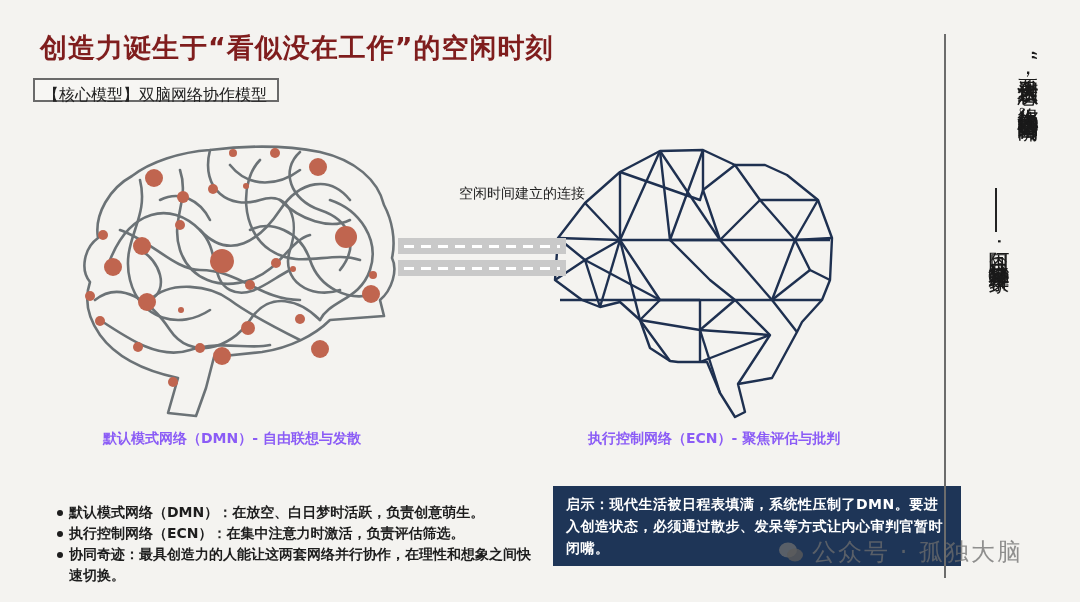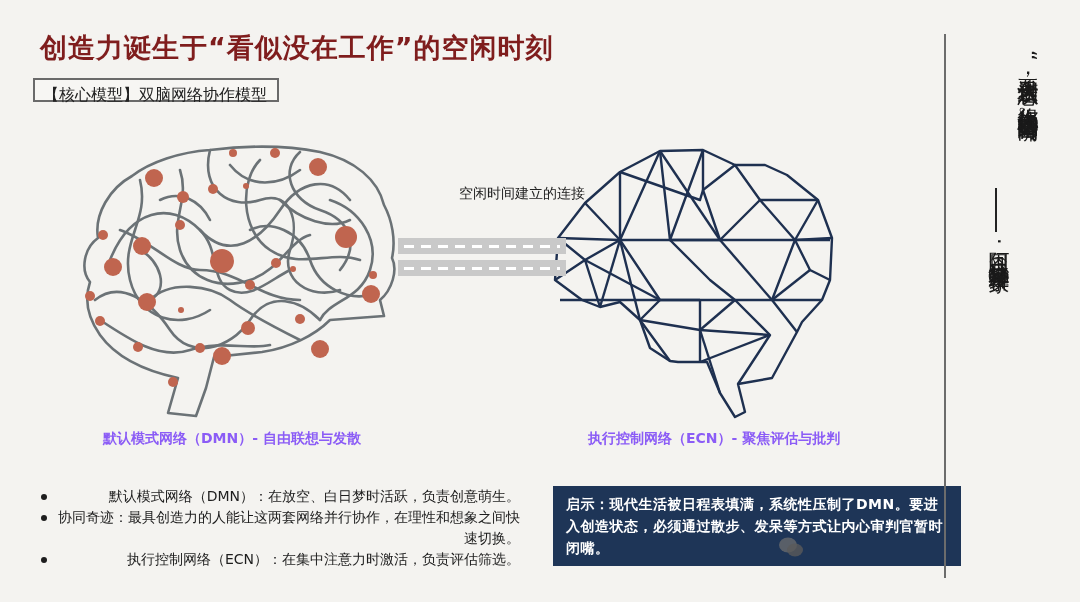--- a/index.html
+++ b/index.html
@@ -48,22 +48,22 @@
     content: ""; position: absolute; left: 6px; right: 6px; top: 7px; height: 3px;
     background: repeating-linear-gradient(to right, #ffffff 0 10px, transparent 10px 17px);
   }
   .net-caption {
     position: absolute; top: 430px; font-size: 14px; font-weight: bold; color: #8b5cf6;
   }
   .cap-dmn { left: 103px; }
   .cap-ecn { left: 588px; }
   .bullets {
     position: absolute; left: 40px; top: 486px; width: 480px;
-    margin: 0; padding: 0; list-style: none;
-    font-size: 14px; line-height: 21px; font-weight: normal; color: #1d1d1d; text-align: right;
+    margin: 16px; padding: 0; list-style: none;
+    font-size: 14px; line-height: 21px; font-weight: bold; color: #1d1d1d;
   }
   .bullets li { position: relative; padding-left: 13px; }
   .bullets li::before {
     content: ""; position: absolute; left: 1px; top: 8px; width: 6px; height: 6px;
     border-radius: 50%; background: #1d1d1d;
   }
   .insight {
     position: absolute; left: 553px; top: 486px; width: 408px; height: 80px;
     background: #1e3557; color: #ffffff; box-sizing: border-box;
     padding: 7px 10px 0 13px; font-size: 14px; line-height: 22px; font-weight: bold;
@@ -180,29 +180,30 @@
 <div class="bridge">
   <div class="lane" style="top:2px"></div>
   <div class="lane" style="top:24px"></div>
 </div>
 
 <div class="net-caption cap-dmn">默认模式网络（DMN）- 自由联想与发散</div>
 <div class="net-caption cap-ecn">执行控制网络（ECN）- 聚焦评估与批判</div>
 
 <ul class="bullets">
   <li>默认模式网络（DMN）：在放空、白日梦时活跃，负责创意萌生。</li>
+  <li>执行控制网络（ECN）：在集中注意力时激活，负责评估筛选。</li>
   <li>协同奇迹：最具创造力的人能让这两套网络并行协作，在理性和想象之间快速切换。</li>
-  <li>执行控制网络（ECN）：在集中注意力时激活，负责评估筛选。</li>
 </ul>
 
 <div class="insight">启示：现代生活被日程表填满，系统性压制了DMN。要进入创造状态，必须通过散步、发呆等方式让内心审判官暂时闭嘴。</div>
 
 <div class="divider"></div>
 <div class="quote-col quote-main">“要进入创造状态，你得先让内心的审判官暂时闭嘴。”</div>
 <div class="quote-dash"></div>
 <div class="quote-col quote-author" style="top:236px">阿恩·迪特里希（神经科学家）</div>
 
 <div class="watermark">
   <svg class="wm-icon" viewBox="0 0 26 22">
     <ellipse cx="10" cy="9" rx="9" ry="7.5" fill="rgba(110,110,110,0.75)"></ellipse>
     <ellipse cx="17" cy="14" rx="8" ry="6.5" fill="rgba(90,90,90,0.8)"></ellipse>
   </svg>
+  <span>公众号 · 孤独大脑</span>
 </div>
 
 </body></html>

